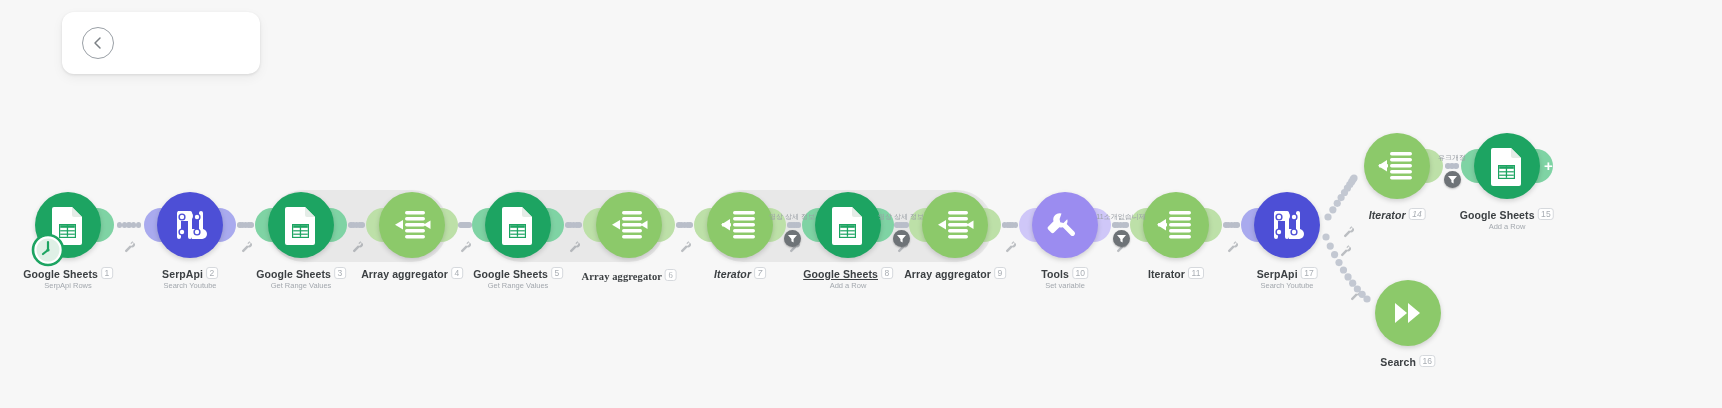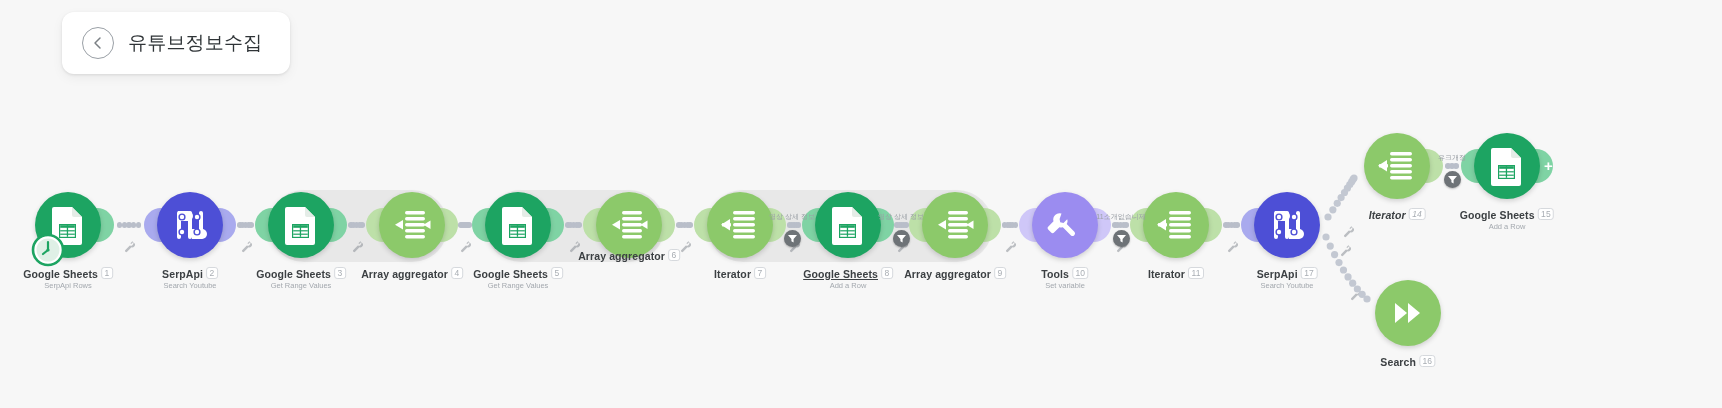--- a/index.html
+++ b/index.html
@@ -70,21 +70,20 @@
 <body>
 
 <div id="canvas">
 
   <div class="title-pill">
     <div class="back-btn">
       <svg width="18" height="18" viewBox="0 0 18 18">
         <path d="M11 4 L6 9 L11 14" fill="none" stroke="#7b8085" stroke-width="1.5" stroke-linecap="round" stroke-linejoin="round"></path>
       </svg>
     </div>
-    <div class="title-text">유튜브정보수집</div>
   </div>
 
   <div id="flow">
       <div class="group-cap" style="left: 268px; top: 190px; width: 180px; height: 72px;"></div>
       <div class="group-cap" style="left: 485px; top: 190px; width: 180px; height: 72px;"></div>
       <div class="group-cap" style="left: 707px; top: 190px; width: 286px; height: 72px;"></div>
       <div style="position: absolute; width: 20px; height: 34px; background: rgb(127, 211, 164); left: 94px; top: 208px; border-radius: 0px 18px 18px 0px;"></div>
       <div style="position: absolute; width: 20px; height: 34px; background: rgb(169, 170, 238); left: 144px; top: 208px; border-radius: 18px 0px 0px 18px;"></div>
       <div style="position: absolute; width: 5.5px; height: 5.5px; border-radius: 50%; background: rgb(185, 190, 201); left: 116.917px; top: 222.25px;"></div>
       <div style="position: absolute; width: 5.5px; height: 5.5px; border-radius: 50%; background: rgb(185, 190, 201); left: 121.583px; top: 222.25px;"></div>
@@ -307,35 +306,35 @@
         <rect x="12" y="3" width="20" height="3.4" rx="1.7" fill="#ffffff"></rect>
         <rect x="12" y="9" width="20" height="3.4" rx="1.7" fill="#ffffff"></rect>
         <rect x="12" y="15" width="20" height="3.4" rx="1.7" fill="#ffffff"></rect>
         <rect x="12" y="21" width="20" height="3.4" rx="1.7" fill="#ffffff"></rect>
         <rect x="12" y="27" width="20" height="3.4" rx="1.7" fill="#ffffff"></rect>
         <path d="M2 16.8 L10 12 L10 21.6 Z" fill="#ffffff" transform="rotate(0 6 16.8)"></path>
         <path d="M31 29 L37 17 L31 17 Z" fill="#ffffff" opacity="0"></path>
         <path d="M30.5 16.8 L37.5 12.6 L37.5 21 Z" fill="#ffffff"></path>
       </svg>
         </div>
-        <div class="lbl" style="left: 629px; top: 249px;"><span>Array aggregator</span><span class="num">6</span></div>
+        <div class="lbl" style="left: 629px; top: 269px; font-family: Liberation Serif, serif;"><span>Array aggregator</span><span class="num">6</span></div>
       </div>
       <div class="node">
         <div class="bubble" style="left: 707px; top: 192px; width: 66px; height: 66px; background: rgb(140, 201, 106);">
           <svg width="38" height="34" viewBox="0 0 38 34">
         <rect x="12" y="3" width="22" height="3.4" rx="1.7" fill="#ffffff"></rect>
         <rect x="12" y="9" width="22" height="3.4" rx="1.7" fill="#ffffff"></rect>
         <rect x="12" y="15" width="22" height="3.4" rx="1.7" fill="#ffffff"></rect>
         <rect x="12" y="21" width="22" height="3.4" rx="1.7" fill="#ffffff"></rect>
         <rect x="12" y="27" width="22" height="3.4" rx="1.7" fill="#ffffff"></rect>
         <path d="M0 16.8 L9 11 L9 22.6 Z" fill="#ffffff"></path>
         <rect x="1" y="15.2" width="9" height="3.2" fill="#ffffff"></rect>
       </svg>
         </div>
-        <div class="lbl" style="left: 740px; top: 267px;"><span>Iterator</span><span class="num">7</span></div>
+        <div class="lbl" style="left: 740px; top: 267px; font-style: italic;"><span>Iterator</span><span class="num">7</span></div>
       </div>
       <div class="node">
         <div class="bubble" style="left: 815px; top: 192px; width: 66px; height: 66px; background: rgb(29, 164, 98);">
           <svg width="34" height="40" viewBox="0 0 34 40">
         <path d="M3 2h18l10 10v26a2 2 0 0 1-2 2H3a2 2 0 0 1-2-2V4a2 2 0 0 1 2-2z" fill="#ffffff"></path>
         <path d="M21 2l10 10H23a2 2 0 0 1-2-2z" fill="#e4ece7"></path>
         <rect x="8" y="19" width="17" height="14" fill="#1da462"></rect>
         <rect x="9.2" y="20.2" width="14.6" height="11.6" fill="#ffffff"></rect>
         <rect x="9.2" y="20.2" width="14.6" height="2.6" fill="#1da462"></rect>
         <rect x="15.8" y="20.2" width="1.3" height="11.6" fill="#1da462"></rect>

